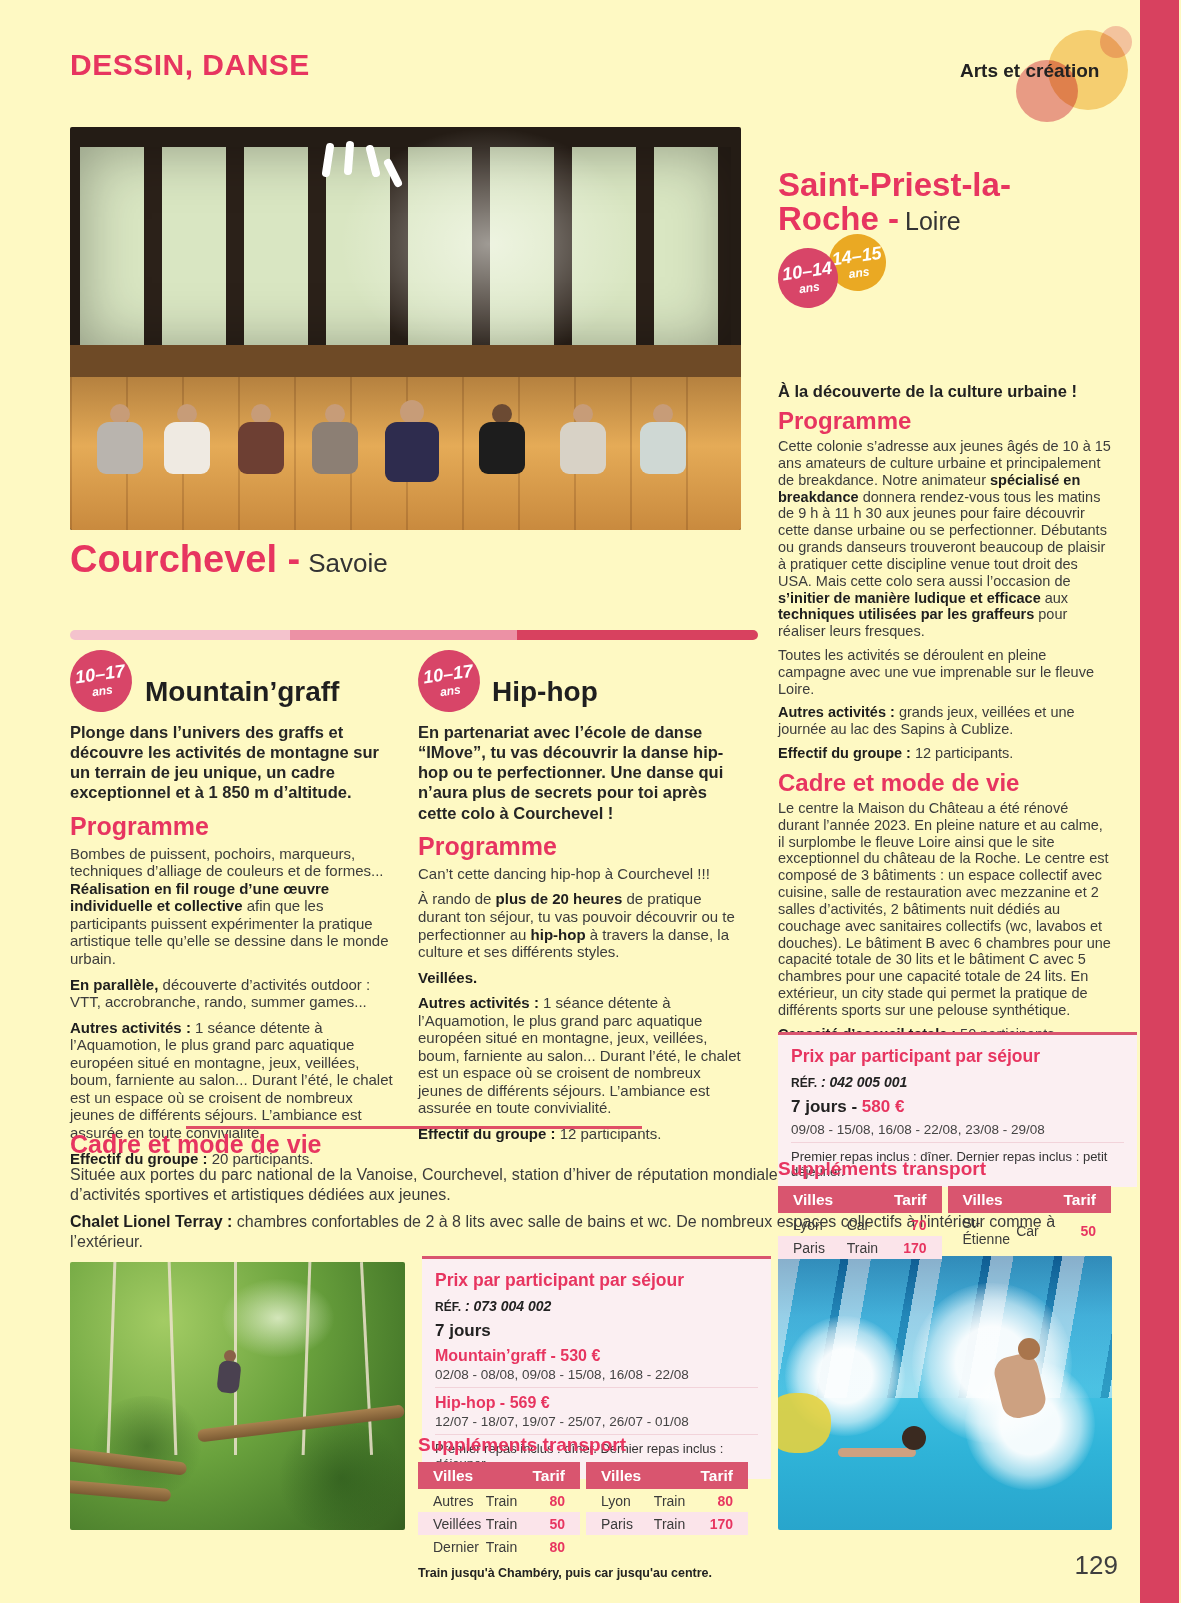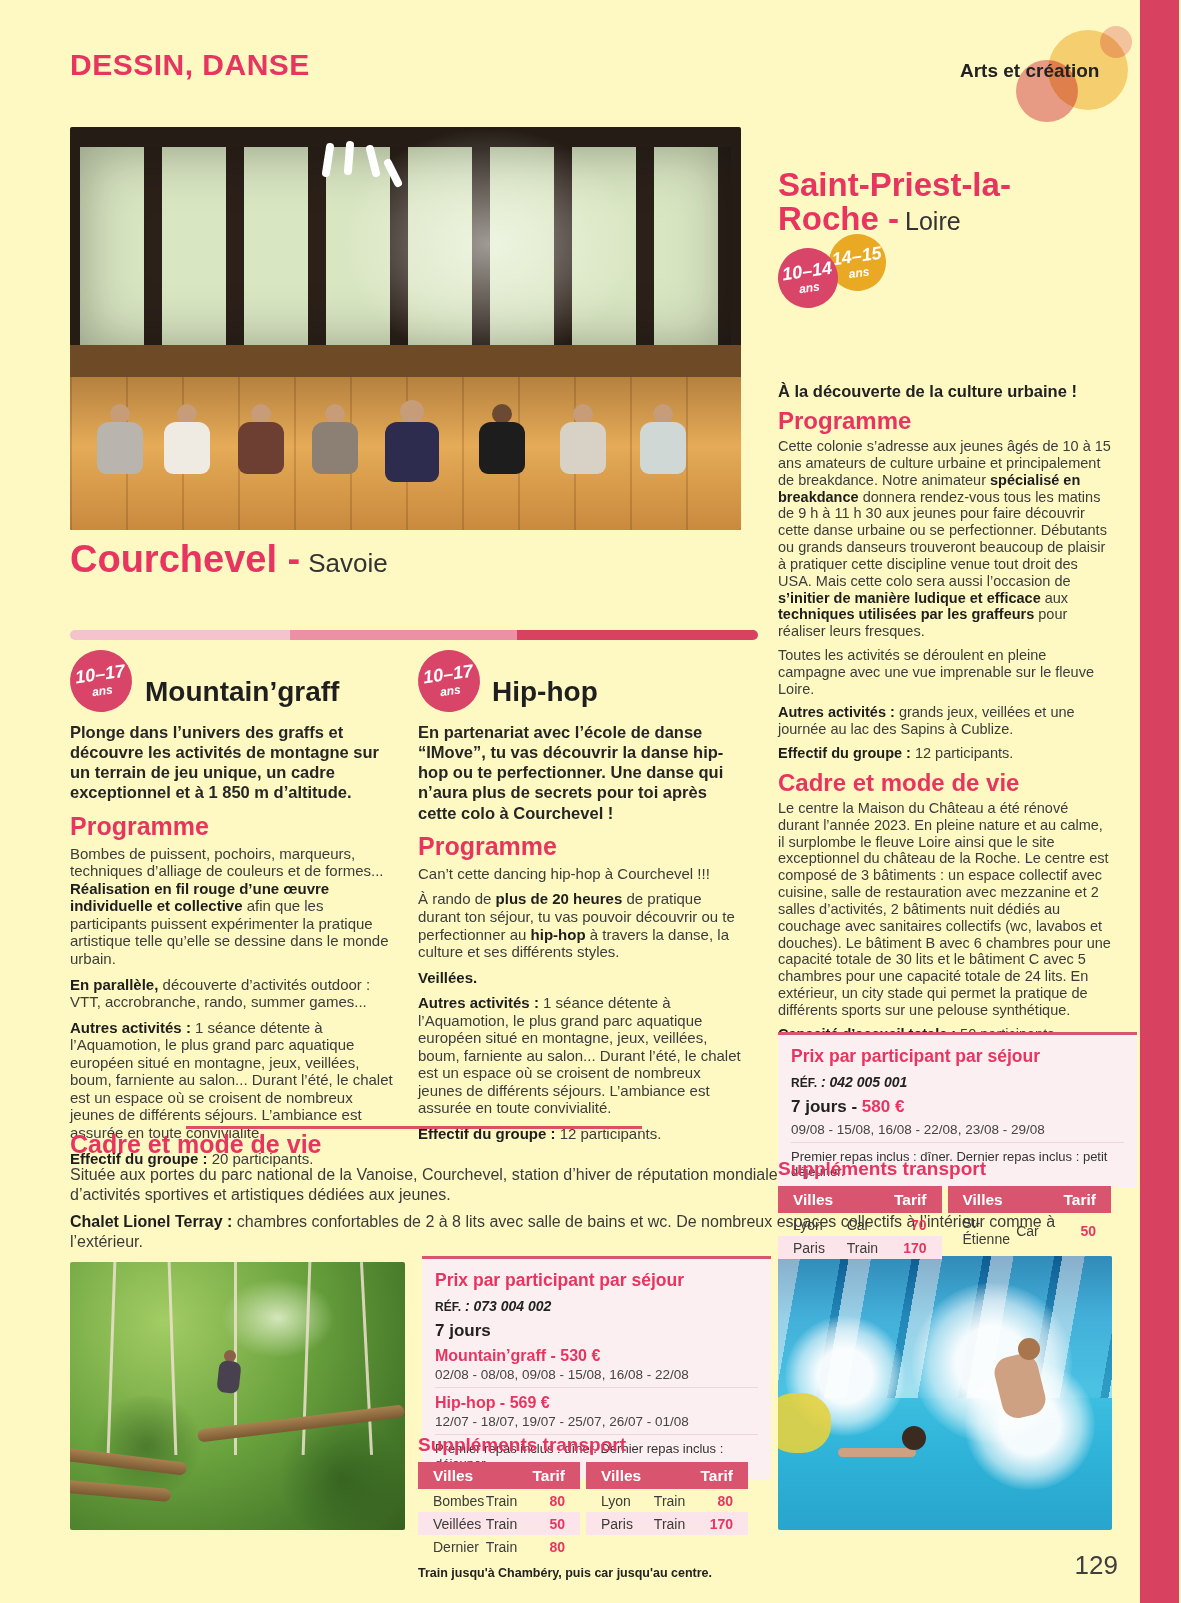--- a/index.html
+++ b/index.html
@@ -268,21 +268,21 @@
   <div class="abs center-transport">
     <div class="transport-h">Suppléments transport</div>
     <div class="t-table">
       <div class="t-half">
         <div class="t-row t-header">
           <span class="t-city">Villes</span>
             <span class="t-mode"></span>
             <span class="t-tarif">Tarif</span>
         </div>
         <div class="t-row">
-            <span class="t-city">Bombes</span>
+            <span class="t-city">Autres</span>
             <span class="t-mode">Train</span>
             <span class="t-tarif">80</span>
           </div>
         <div class="t-row">
             <span class="t-city">Veillées</span>
             <span class="t-mode">Train</span>
             <span class="t-tarif">50</span>
           </div>
         <div class="t-row">
             <span class="t-city">Dernier</span>

